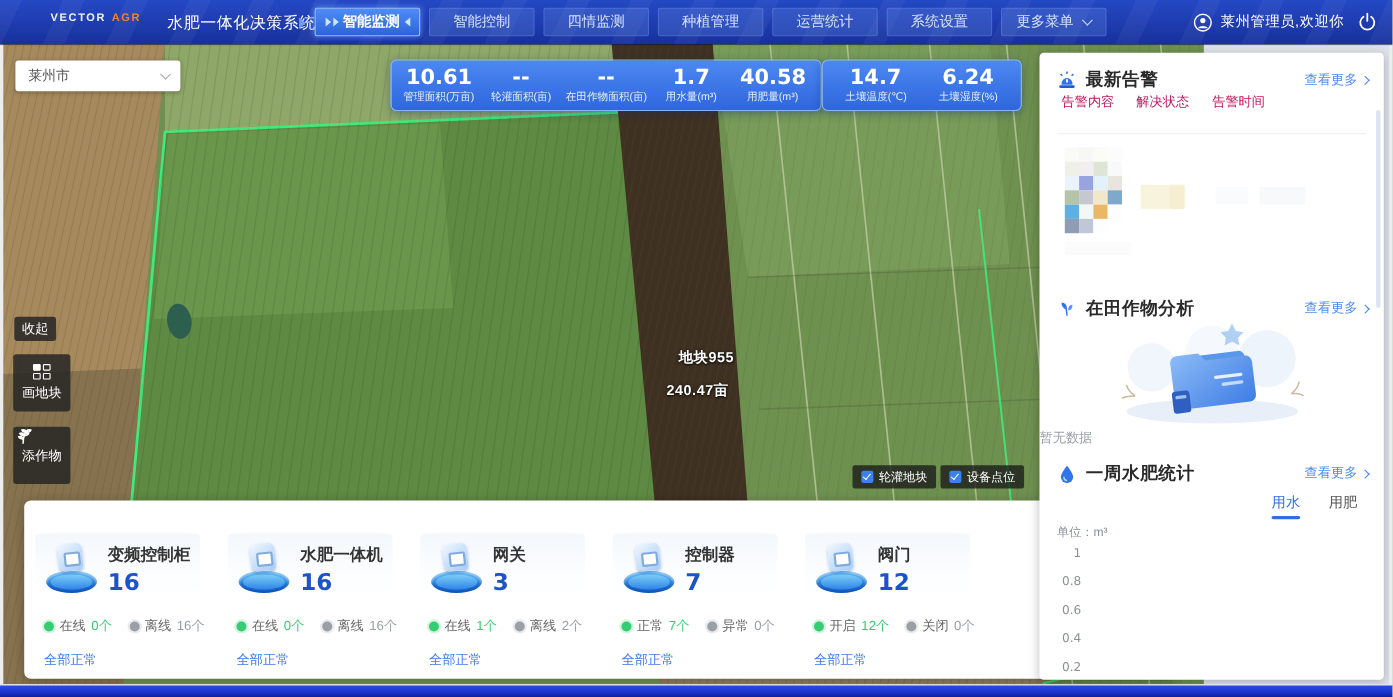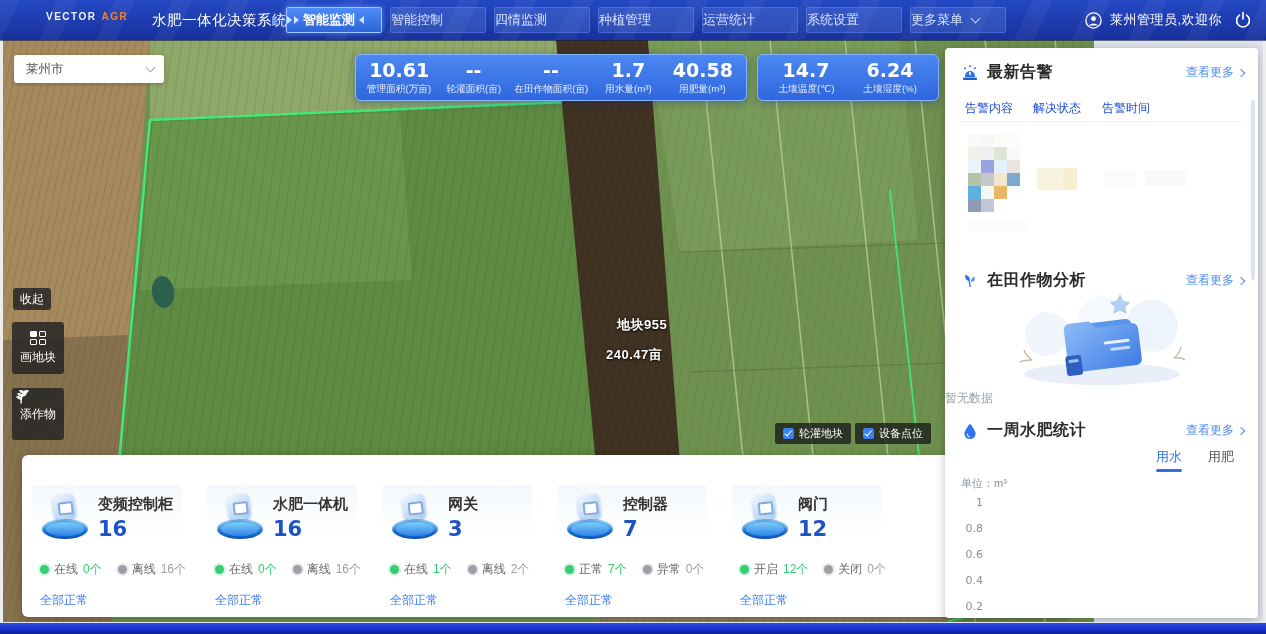--- a/index.html
+++ b/index.html
@@ -12,21 +12,21 @@
     background:linear-gradient(180deg,#2448c4 0%,#1c38a8 70%,#17309a 100%);
     box-shadow:0 1px 0 rgba(10,20,80,.6)}
   .nav::before{content:"";position:absolute;inset:0;
     background:repeating-linear-gradient(115deg,rgba(255,255,255,.045) 0 18px,rgba(255,255,255,0) 18px 52px)}
   .logo{position:absolute;left:46px;top:11px;font-weight:bold;font-size:10px;letter-spacing:1.5px;color:#eef2fb}
   .logo .agr{color:#f5822b;margin-left:5px}
   .app-title{position:absolute;left:152px;top:11px;font-size:14.5px;font-weight:normal;color:#ffffff;letter-spacing:.5px;white-space:nowrap}
   .nav-caret{position:absolute;left:272px;top:16px;width:0;height:0;
     border-left:6px solid #6f9bf0;border-top:5px solid transparent;border-bottom:5px solid transparent}
   .tabs{position:absolute;left:286px;top:7px;display:flex;gap:8px}
-  .tab{width:96px;height:26px;display:flex;align-items:center;justify-content:flex-start;gap:4px;
+  .tab{width:96px;height:26px;display:flex;align-items:center;justify-content:center;gap:4px;
     font-size:13px;color:#d7e2ff;background:rgba(95,135,225,.30);
     border:1px solid rgba(130,170,255,.28);border-radius:2px;cursor:pointer;white-space:nowrap}
   .tab.active{background:linear-gradient(180deg,#4f8cf6,#2d64d9);border:1px solid #9fc6ff;color:#fff;font-weight:bold;
     box-shadow:0 0 6px rgba(90,150,255,.8)}
   .tri{width:0;height:0;display:inline-block}
   .tri.r{border-left:5px solid #cfe4ff;border-top:4px solid transparent;border-bottom:4px solid transparent}
   .tri.l{border-right:5px solid #cfe4ff;border-top:4px solid transparent;border-bottom:4px solid transparent}
   .tri + .tri{margin-left:-2px}
   .chev-down{width:7px;height:7px;border-right:1.5px solid #cdd9f5;border-bottom:1.5px solid #cdd9f5;
     transform:rotate(45deg);margin-left:5px;margin-top:-3px;display:inline-block}
@@ -39,21 +39,21 @@
   .map svg{position:absolute;inset:0}
   .frame-strip{position:absolute;top:40px;width:3px;height:582px;background:#ededed;z-index:40}
   .frame-strip.left{left:0}.frame-strip.right{right:0;width:3px}
 
   
   .city-select{position:absolute;left:14px;top:15px;width:150px;height:28px;background:#fff;border-radius:3px;
     display:flex;align-items:center;justify-content:space-between;padding:0 10px 0 12px;
     font-size:12.5px;color:#555;box-shadow:0 1px 4px rgba(0,0,0,.25);cursor:pointer;z-index:10}
   .city-select .chev{width:7px;height:7px;border-right:1.5px solid #aaa;border-bottom:1.5px solid #aaa;transform:rotate(45deg);margin-top:-3px}
 
-  .stats{position:absolute;left:355px;top:14px;display:flex;gap:10px;z-index:10}
+  .stats{position:absolute;left:355px;top:14px;display:flex;z-index:10}
   .stat-box{height:47px;border-radius:6px;display:flex;align-items:stretch;
     background:linear-gradient(180deg,#4c88f2 0%,#2f66dd 100%);
     border:1px solid #86b4ff;box-shadow:0 2px 8px rgba(10,40,120,.35);padding:3px 6px}
   .stat-box.main{width:392px}.stat-box.soil{width:182px}
   .stat-col{flex:1;display:flex;flex-direction:column;align-items:center;justify-content:center;line-height:1.1}
   .stat-val{font-size:19px;font-weight:bold;color:#fff;font-family:"DejaVu Sans",sans-serif}
   .stat-lab{font-size:10.5px;color:#e6efff;margin-top:2px;white-space:nowrap;transform:scale(.92)}
 
   .tool-btn{position:absolute;background:rgba(38,38,38,.85);color:#fff;border-radius:3px;z-index:10;cursor:pointer;
     display:flex;flex-direction:column;align-items:center;justify-content:center;font-size:12px}
@@ -111,21 +111,21 @@
 
   
   .sidebar{position:absolute;left:945px;top:48px;width:313px;height:570px;background:#fff;border-radius:4px;
     z-index:20;box-shadow:0 2px 10px rgba(0,0,0,.25)}
   .sec-head{position:absolute;left:16px;right:14px;display:flex;align-items:center;gap:8px}
   .sec-title{font-size:16px;font-weight:bold;color:#2a2a2a;letter-spacing:.5px}
   .more-link{margin-left:auto;font-size:12px;color:#4b8bf4;cursor:pointer;display:flex;align-items:center;gap:4px}
   .chev-r-b{width:6px;height:6px;border-right:1.5px solid #4b8bf4;border-top:1.5px solid #4b8bf4;transform:rotate(45deg)}
   .sec-icon{width:18px;height:18px;flex:none}
 
-  .alert-cols{position:absolute;left:20px;top:52px;display:flex;font-size:12px;color:#1d4ed8}
+  .alert-cols{position:absolute;left:20px;top:36px;display:flex;font-size:12px;color:#be185d}
   .alert-cols span:nth-child(1){width:68px}
   .alert-cols span:nth-child(2){width:69px}
   .alert-cols span:nth-child(3){width:70px}
   .alert-divider{position:absolute;left:16px;right:16px;top:73px;height:1px;background:#eef1f6}
   .mosaic{position:absolute;left:23px;top:86px;display:grid;grid-template-columns:repeat(4,13px);grid-auto-rows:13px}
   .fblock{position:absolute;border-radius:1px}
   .side-scrollbar{position:absolute;right:3px;top:52px;width:4px;height:180px;background:#dde4f0;border-radius:2px}
 
   .empty-illu{position:absolute;left:50%;top:238px;transform:translateX(-50%)}
   .empty-text{position:absolute;left:0;right:0;top:342px;text-align:left;font-size:12px;color:#9aa0a8}

